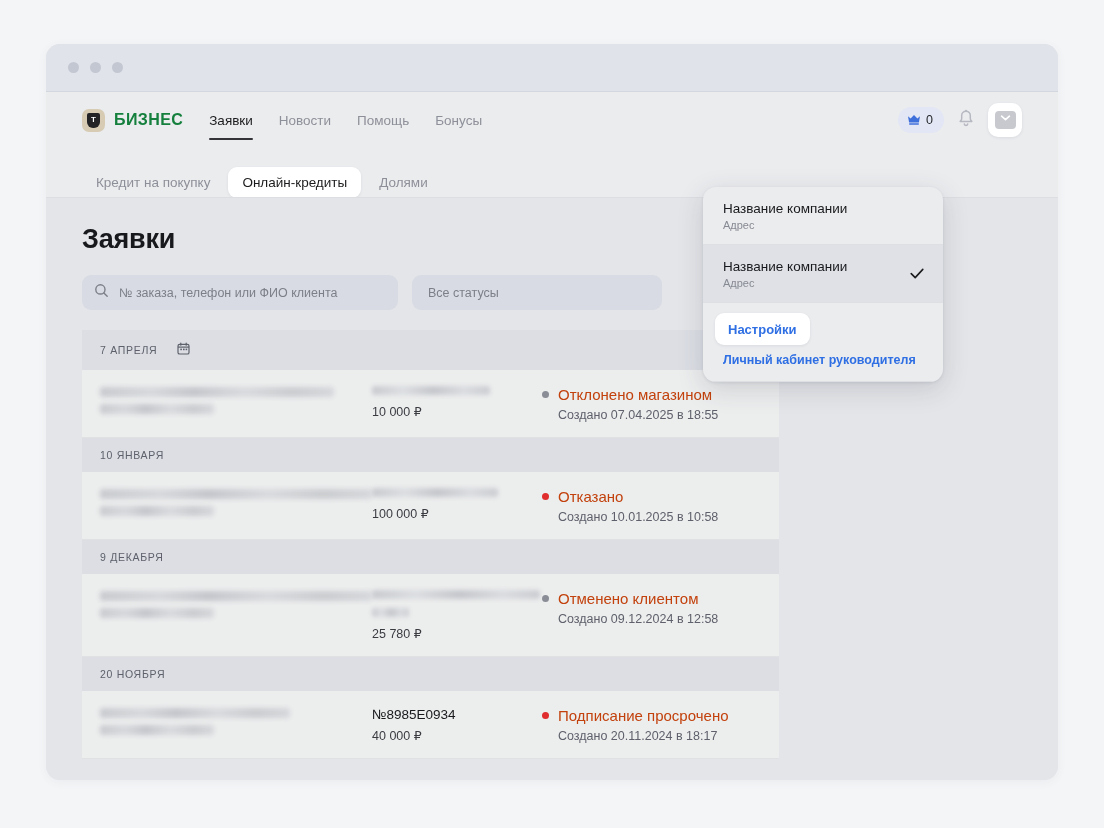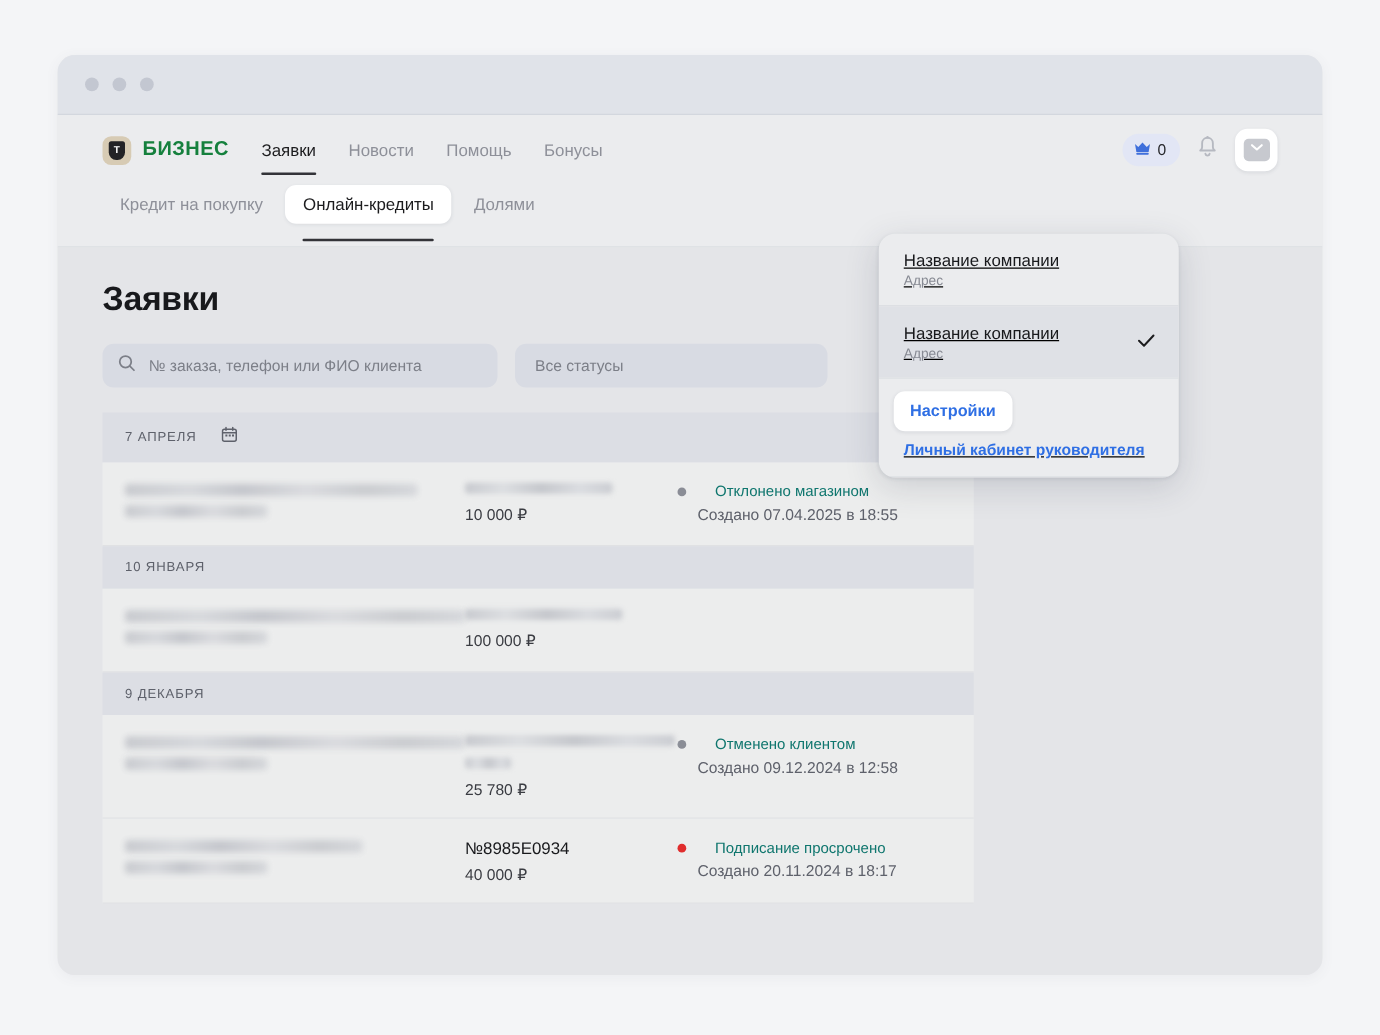--- a/index.html
+++ b/index.html
@@ -162,21 +162,21 @@
     background: #c7c9cf;
     display: flex;
     align-items: flex-start;
     justify-content: center;
     padding-top: 3px;
   }
 
   
   .subtabs {
     display: flex;
-    align-items: flex-start;
+    align-items: flex-end;
     gap: 4px;
     padding: 0 36px;
     height: 50px;
     position: relative;
   }
   .subtab {
     font-size: 13.5px;
     color: #8e9099;
     padding: 8px 14px;
     border-radius: 9px;
@@ -329,42 +329,40 @@
     margin-bottom: 5px;
   }
   .st-dot {
     width: 7px; height: 7px;
     border-radius: 50%;
     flex-shrink: 0;
   }
   .st-dot.gray { background: #8a8d96; }
   .st-dot.red  { background: #e02d2d; }
   .st-text {
-    font-size: 12px;
-    color: #0f766e;
-    margin-left: 14px;
+    font-size: 15px;
+    color: #c2410c;
   }
   .created {
     font-size: 12.5px;
     color: #5e616b;
     padding-left: 16px;
   }
 
   
   .dropdown {
     position: absolute;
     left: 657px;
     top: 143px;
     width: 240px;
     border-radius: 13px;
     background: #ebecee;
     box-shadow: 0 7px 26px rgba(45,55,75,.17), 0 1px 3px rgba(45,55,75,.10);
     overflow: hidden;
     z-index: 40;
-    text-decoration: underline;
   }
   .dd-company {
     padding: 14px 20px 13px 20px;
     cursor: pointer;
     position: relative;
   }
   .dd-company.selected { background: #dfe1e6; }
   .dd-company .nm {
     font-size: 13.5px;
     color: #18191c;
@@ -545,20 +543,27 @@
         </div>
         <div class="row">
           <div class="col-name">
             <div class="blur-line w2"></div>
             <div class="blur-line short"></div>
           </div>
           <div class="col-mid">
             <div class="blur-num" style="width:75%"></div>
             <div class="amount">100 000 ₽</div>
           </div>
+          <div class="col-stat">
+            <div class="status-line">
+              <span class="st-dot red"></span>
+              <span class="st-text">Отказано</span>
+            </div>
+            <div class="created">Создано 10.01.2025 в 10:58</div>
+          </div>
         </div>
 
         <div class="date-head">
           <span class="txt">9 ДЕКАБРЯ</span>
         </div>
         <div class="row">
           <div class="col-name">
             <div class="blur-line w2"></div>
             <div class="blur-line short"></div>
           </div>
@@ -569,20 +574,23 @@
           </div>
           <div class="col-stat">
             <div class="status-line">
               <span class="st-dot gray"></span>
               <span class="st-text">Отменено клиентом</span>
             </div>
             <div class="created">Создано 09.12.2024 в 12:58</div>
           </div>
         </div>
 
+        <div class="date-head">
+          <span class="txt">20 НОЯБРЯ</span>
+        </div>
         <div class="row">
           <div class="col-name">
             <div class="blur-line w3"></div>
             <div class="blur-line short"></div>
           </div>
           <div class="col-mid">
             <div class="order-no">№8985E0934</div>
             <div class="amount">40 000 ₽</div>
           </div>
           <div class="col-stat">

